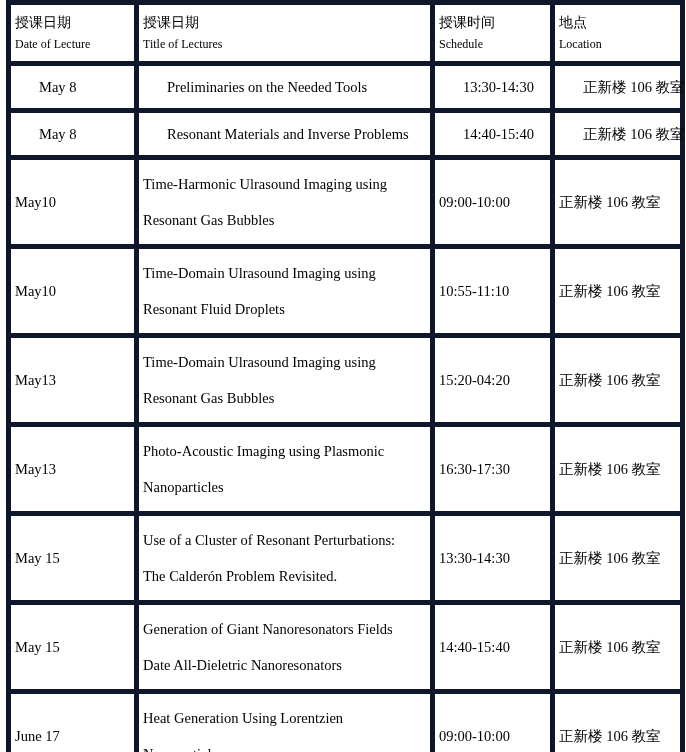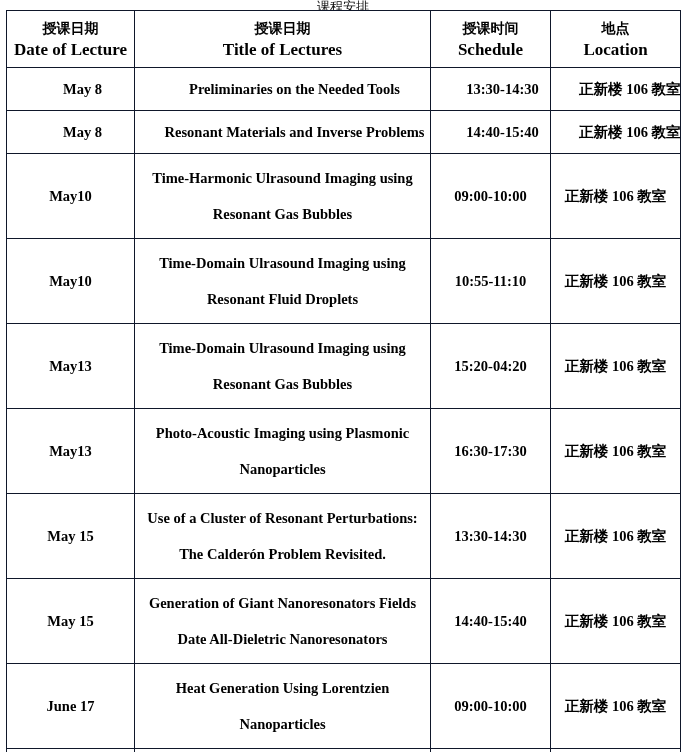--- a/index.html
+++ b/index.html
@@ -30,46 +30,45 @@
     color: #111;
     font-family: "Liberation Sans", sans-serif;
   }
   table.schedule {
     border-collapse: collapse;
     width: 674px;
     margin: 0 auto;
     table-layout: fixed;
   }
   table.schedule td, table.schedule th {
-    border: 1px solid #0f172a;
-    text-align: center;
+    border: 5px solid #0f172a;
     vertical-align: middle;
     padding: 2px 4px;
     font-size: 14.5px;
-    font-weight: bold;
+    font-weight: normal;
     font-family: "Liberation Serif", serif;
   }
   col.c-date  { width: 128px; }
   col.c-title { width: 296px; }
   col.c-sched { width: 120px; }
   col.c-loc   { width: 130px; }
 
   thead td {
     height: 52px;
   }
   .hdr-cn {
     display: block;
     font-family: "DejaVu Sans", sans-serif;
     font-size: 14px;
     line-height: 22px;
   }
   .hdr-en {
     display: block;
     font-family: "Liberation Serif", serif;
-    font-size: 17px;
+    font-size: 12px;
     line-height: 22px;
   }
   td.date-cell, td.sched-cell {
     font-size: 14.5px;
     font-family: "Liberation Serif", serif;
     white-space: nowrap;
   }
   td.title-cell {
     line-height: 35px;
     font-size: 14.5px;
@@ -84,21 +83,20 @@
   }
   tr.r1 td { height: 38px; padding-left: 28px; }
   tr.r2 td { height: 80px; }
   tr.r2 td.title-cell { line-height: 36px; }
 </style>
 </head>
 <body>
 
 <div class="page">
 
-  <div class="doc-title">课程安排</div>
 
   <table class="schedule">
     <colgroup>
       <col class="c-date">
       <col class="c-title">
       <col class="c-sched">
       <col class="c-loc">
     </colgroup>
     <thead>
       <tr>

